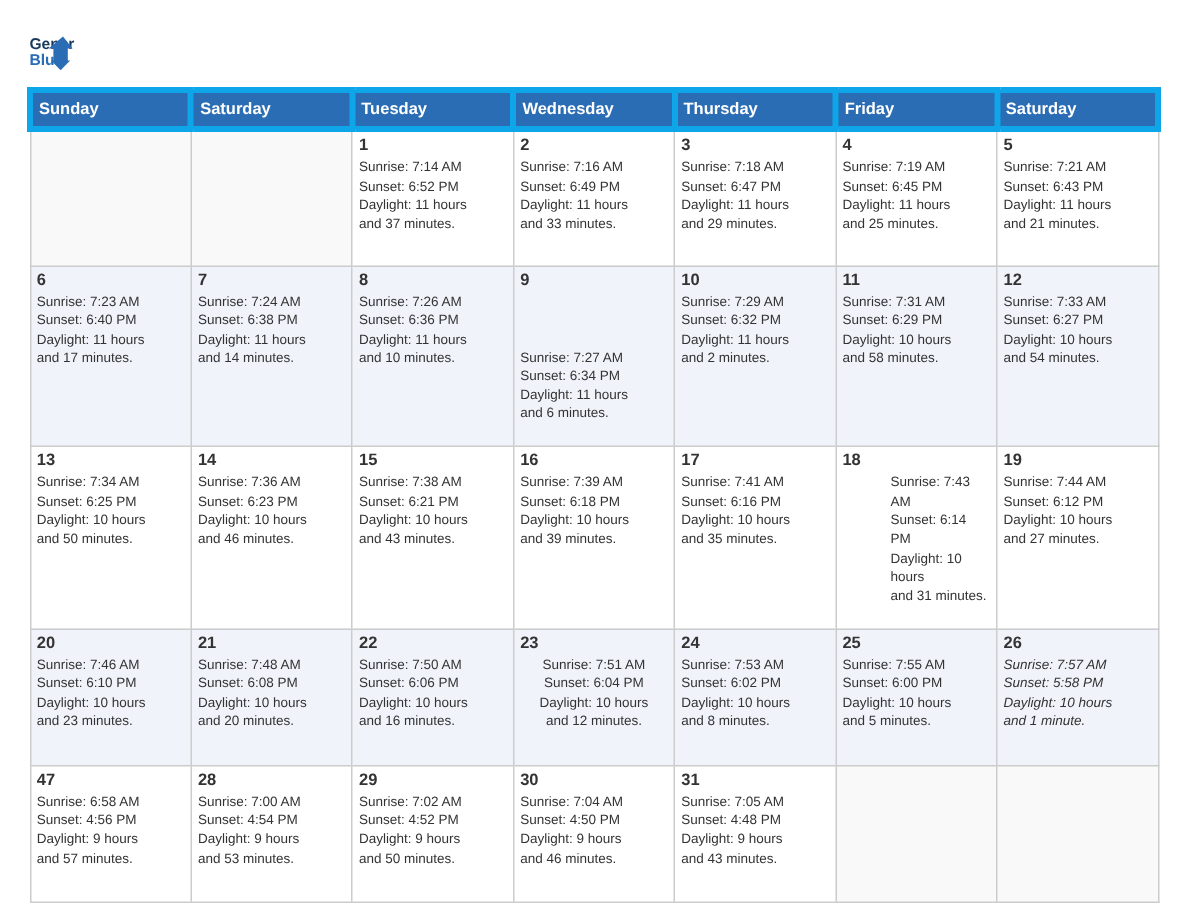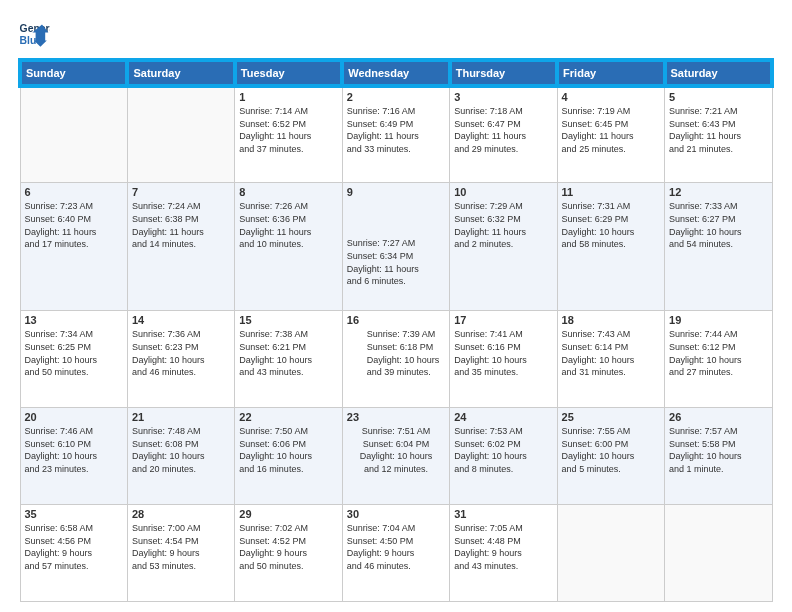--- a/index.html
+++ b/index.html
@@ -218,35 +218,35 @@
           </td>
           <td>
             <span class="day-num">15</span>
             <div class="day-info" style="white-space: pre-line;">Sunrise: 7:38 AM
 Sunset: 6:21 PM
 Daylight: 10 hours
 and 43 minutes.</div>
           </td>
           <td>
             <span class="day-num">16</span>
-            <div class="day-info" style="white-space: pre-line; margin-left: 20px;">Sunrise: 7:39 AM
+            <div class="day-info" style="white-space: pre-line;">Sunrise: 7:39 AM
 Sunset: 6:18 PM
 Daylight: 10 hours
 and 39 minutes.</div>
           </td>
           <td>
             <span class="day-num">17</span>
             <div class="day-info" style="white-space: pre-line;">Sunrise: 7:41 AM
 Sunset: 6:16 PM
 Daylight: 10 hours
 and 35 minutes.</div>
           </td>
           <td>
             <span class="day-num">18</span>
-            <div class="day-info" style="white-space: pre-line;">Sunrise: 7:43 AM
+            <div class="day-info" style="white-space: pre-line; margin-left: 32px;">Sunrise: 7:43 AM
 Sunset: 6:14 PM
 Daylight: 10 hours
 and 31 minutes.</div>
           </td>
           <td>
             <span class="day-num">19</span>
             <div class="day-info" style="white-space: pre-line;">Sunrise: 7:44 AM
 Sunset: 6:12 PM
 Daylight: 10 hours
 and 27 minutes.</div>
@@ -290,29 +290,29 @@
           </td>
           <td>
             <span class="day-num">25</span>
             <div class="day-info" style="white-space: pre-line;">Sunrise: 7:55 AM
 Sunset: 6:00 PM
 Daylight: 10 hours
 and 5 minutes.</div>
           </td>
           <td>
             <span class="day-num">26</span>
-            <div class="day-info" style="white-space: pre-line;">Sunrise: 7:57 AM
+            <div class="day-info" style="white-space: pre-line; font-style: italic;">Sunrise: 7:57 AM
 Sunset: 5:58 PM
 Daylight: 10 hours
 and 1 minute.</div>
           </td>
         </tr>
         <tr>
           <td>
-            <span class="day-num">35</span>
+            <span class="day-num">47</span>
             <div class="day-info" style="white-space: pre-line;">Sunrise: 6:58 AM
 Sunset: 4:56 PM
 Daylight: 9 hours
 and 57 minutes.</div>
           </td>
           <td>
             <span class="day-num">28</span>
             <div class="day-info" style="white-space: pre-line;">Sunrise: 7:00 AM
 Sunset: 4:54 PM
 Daylight: 9 hours

